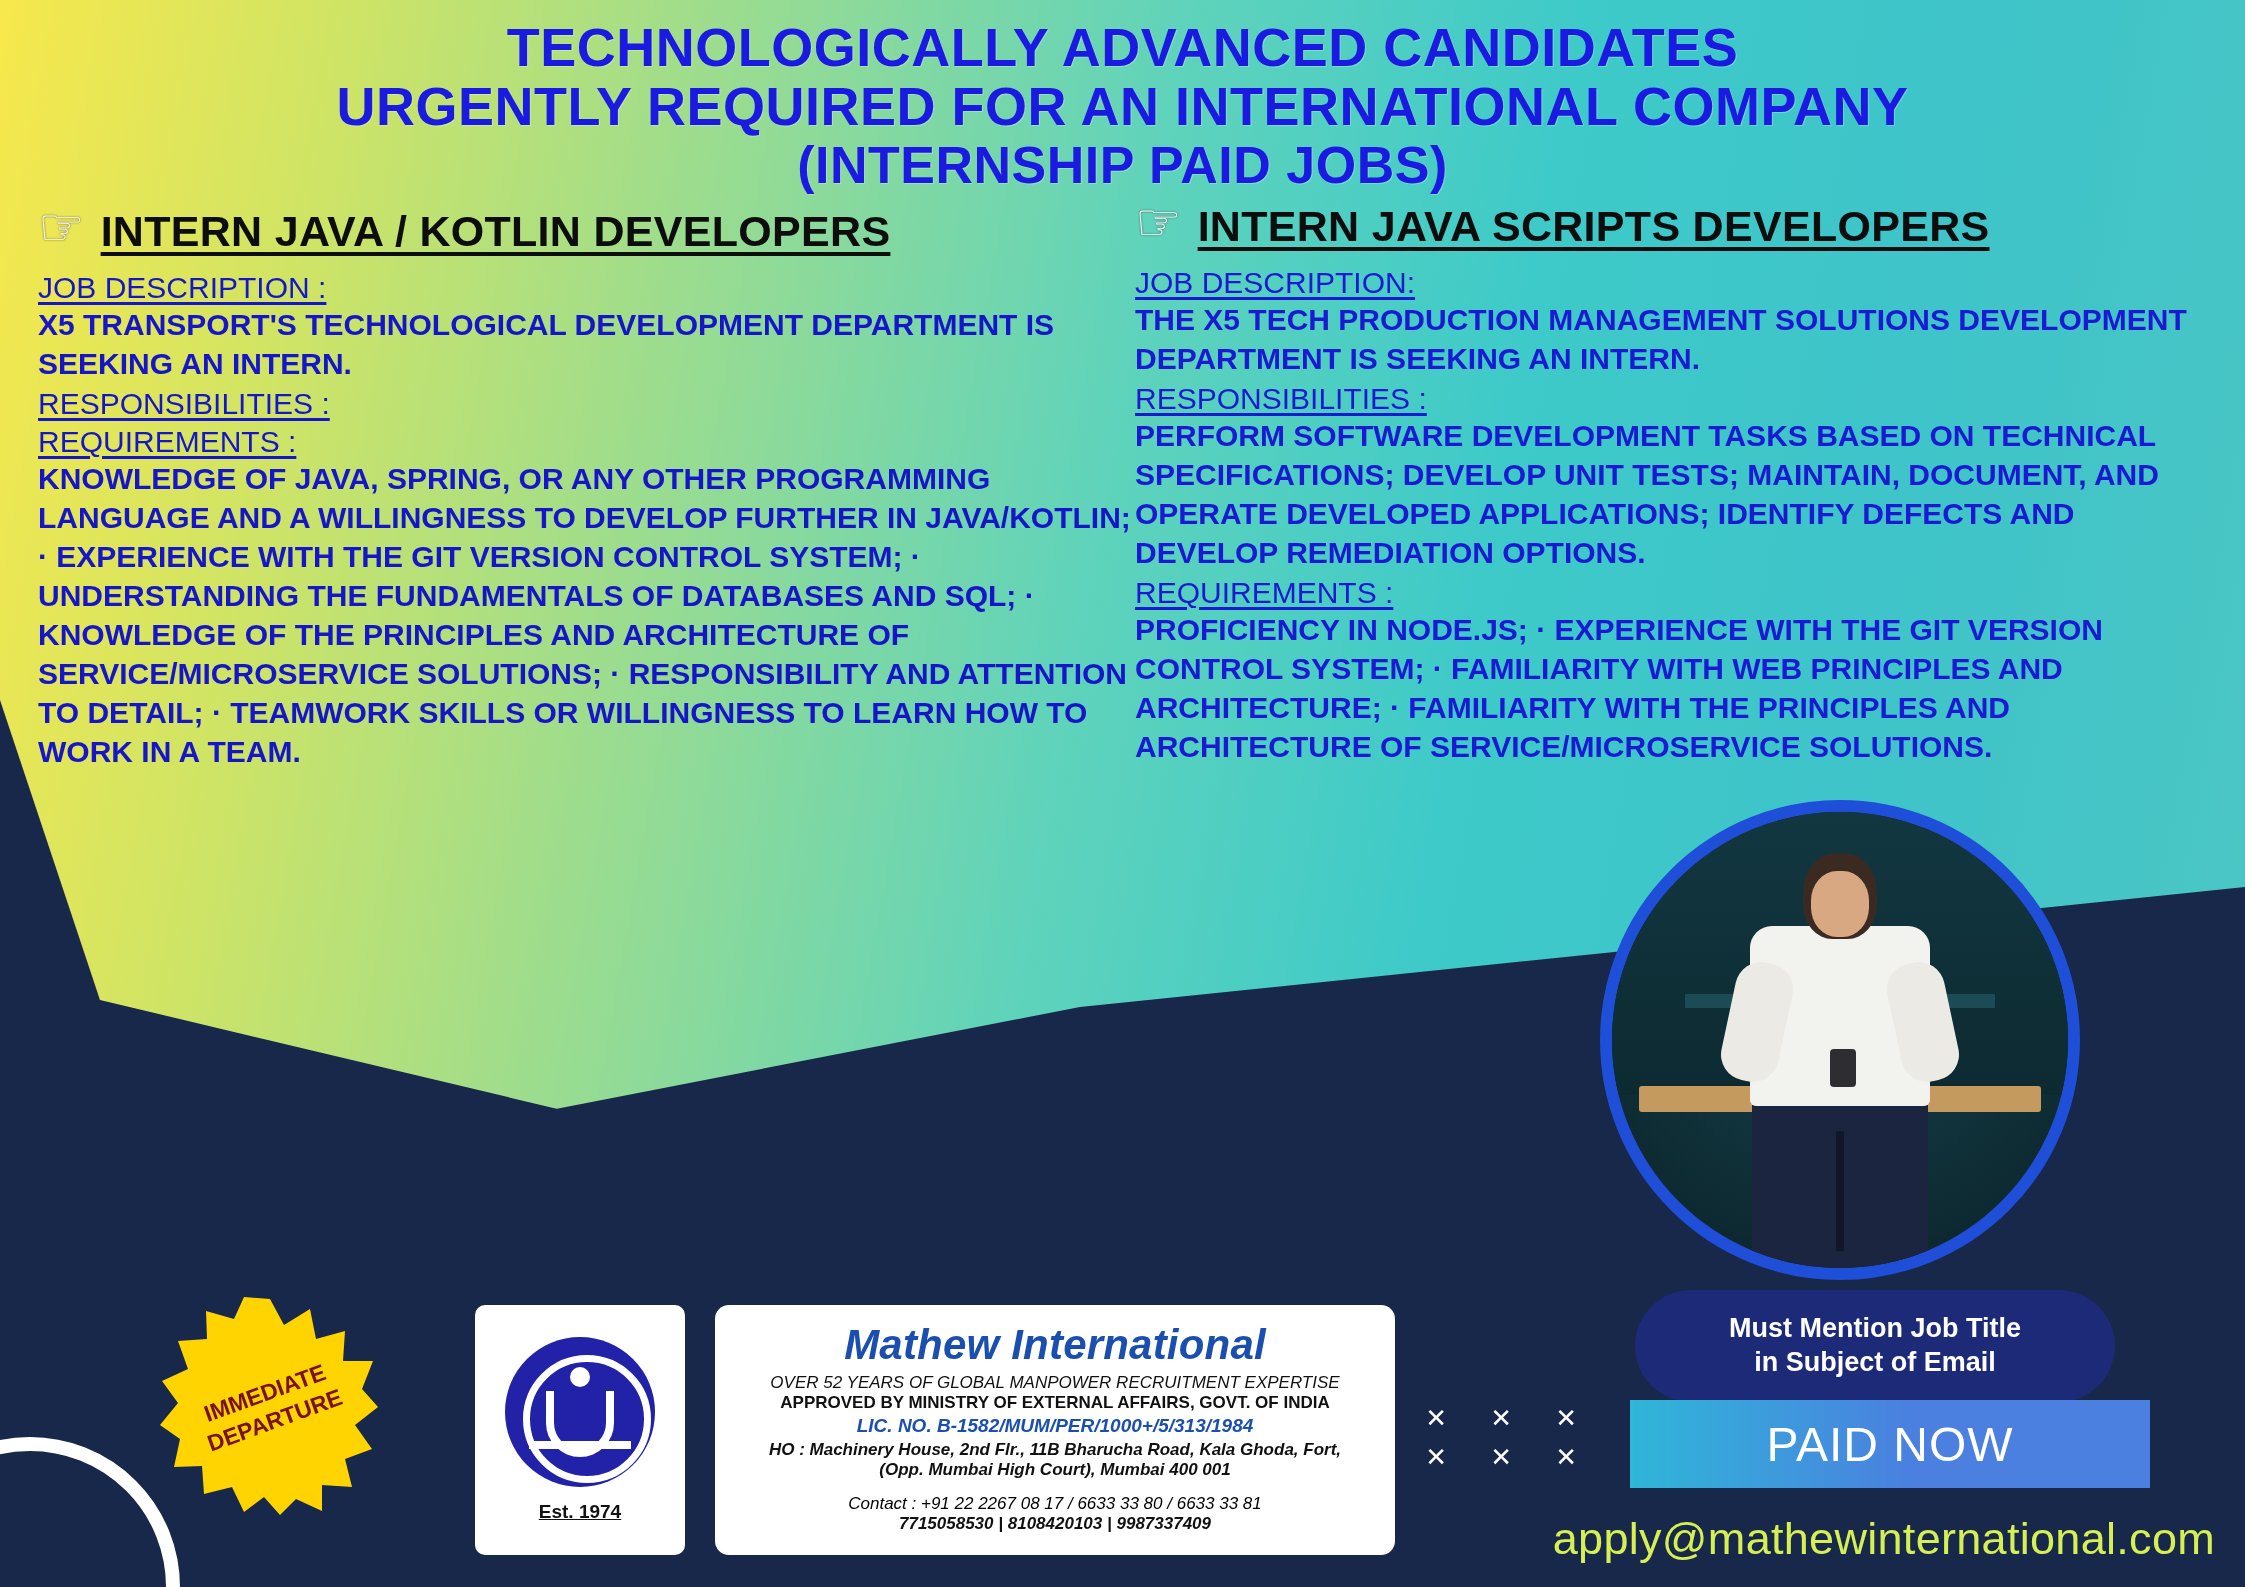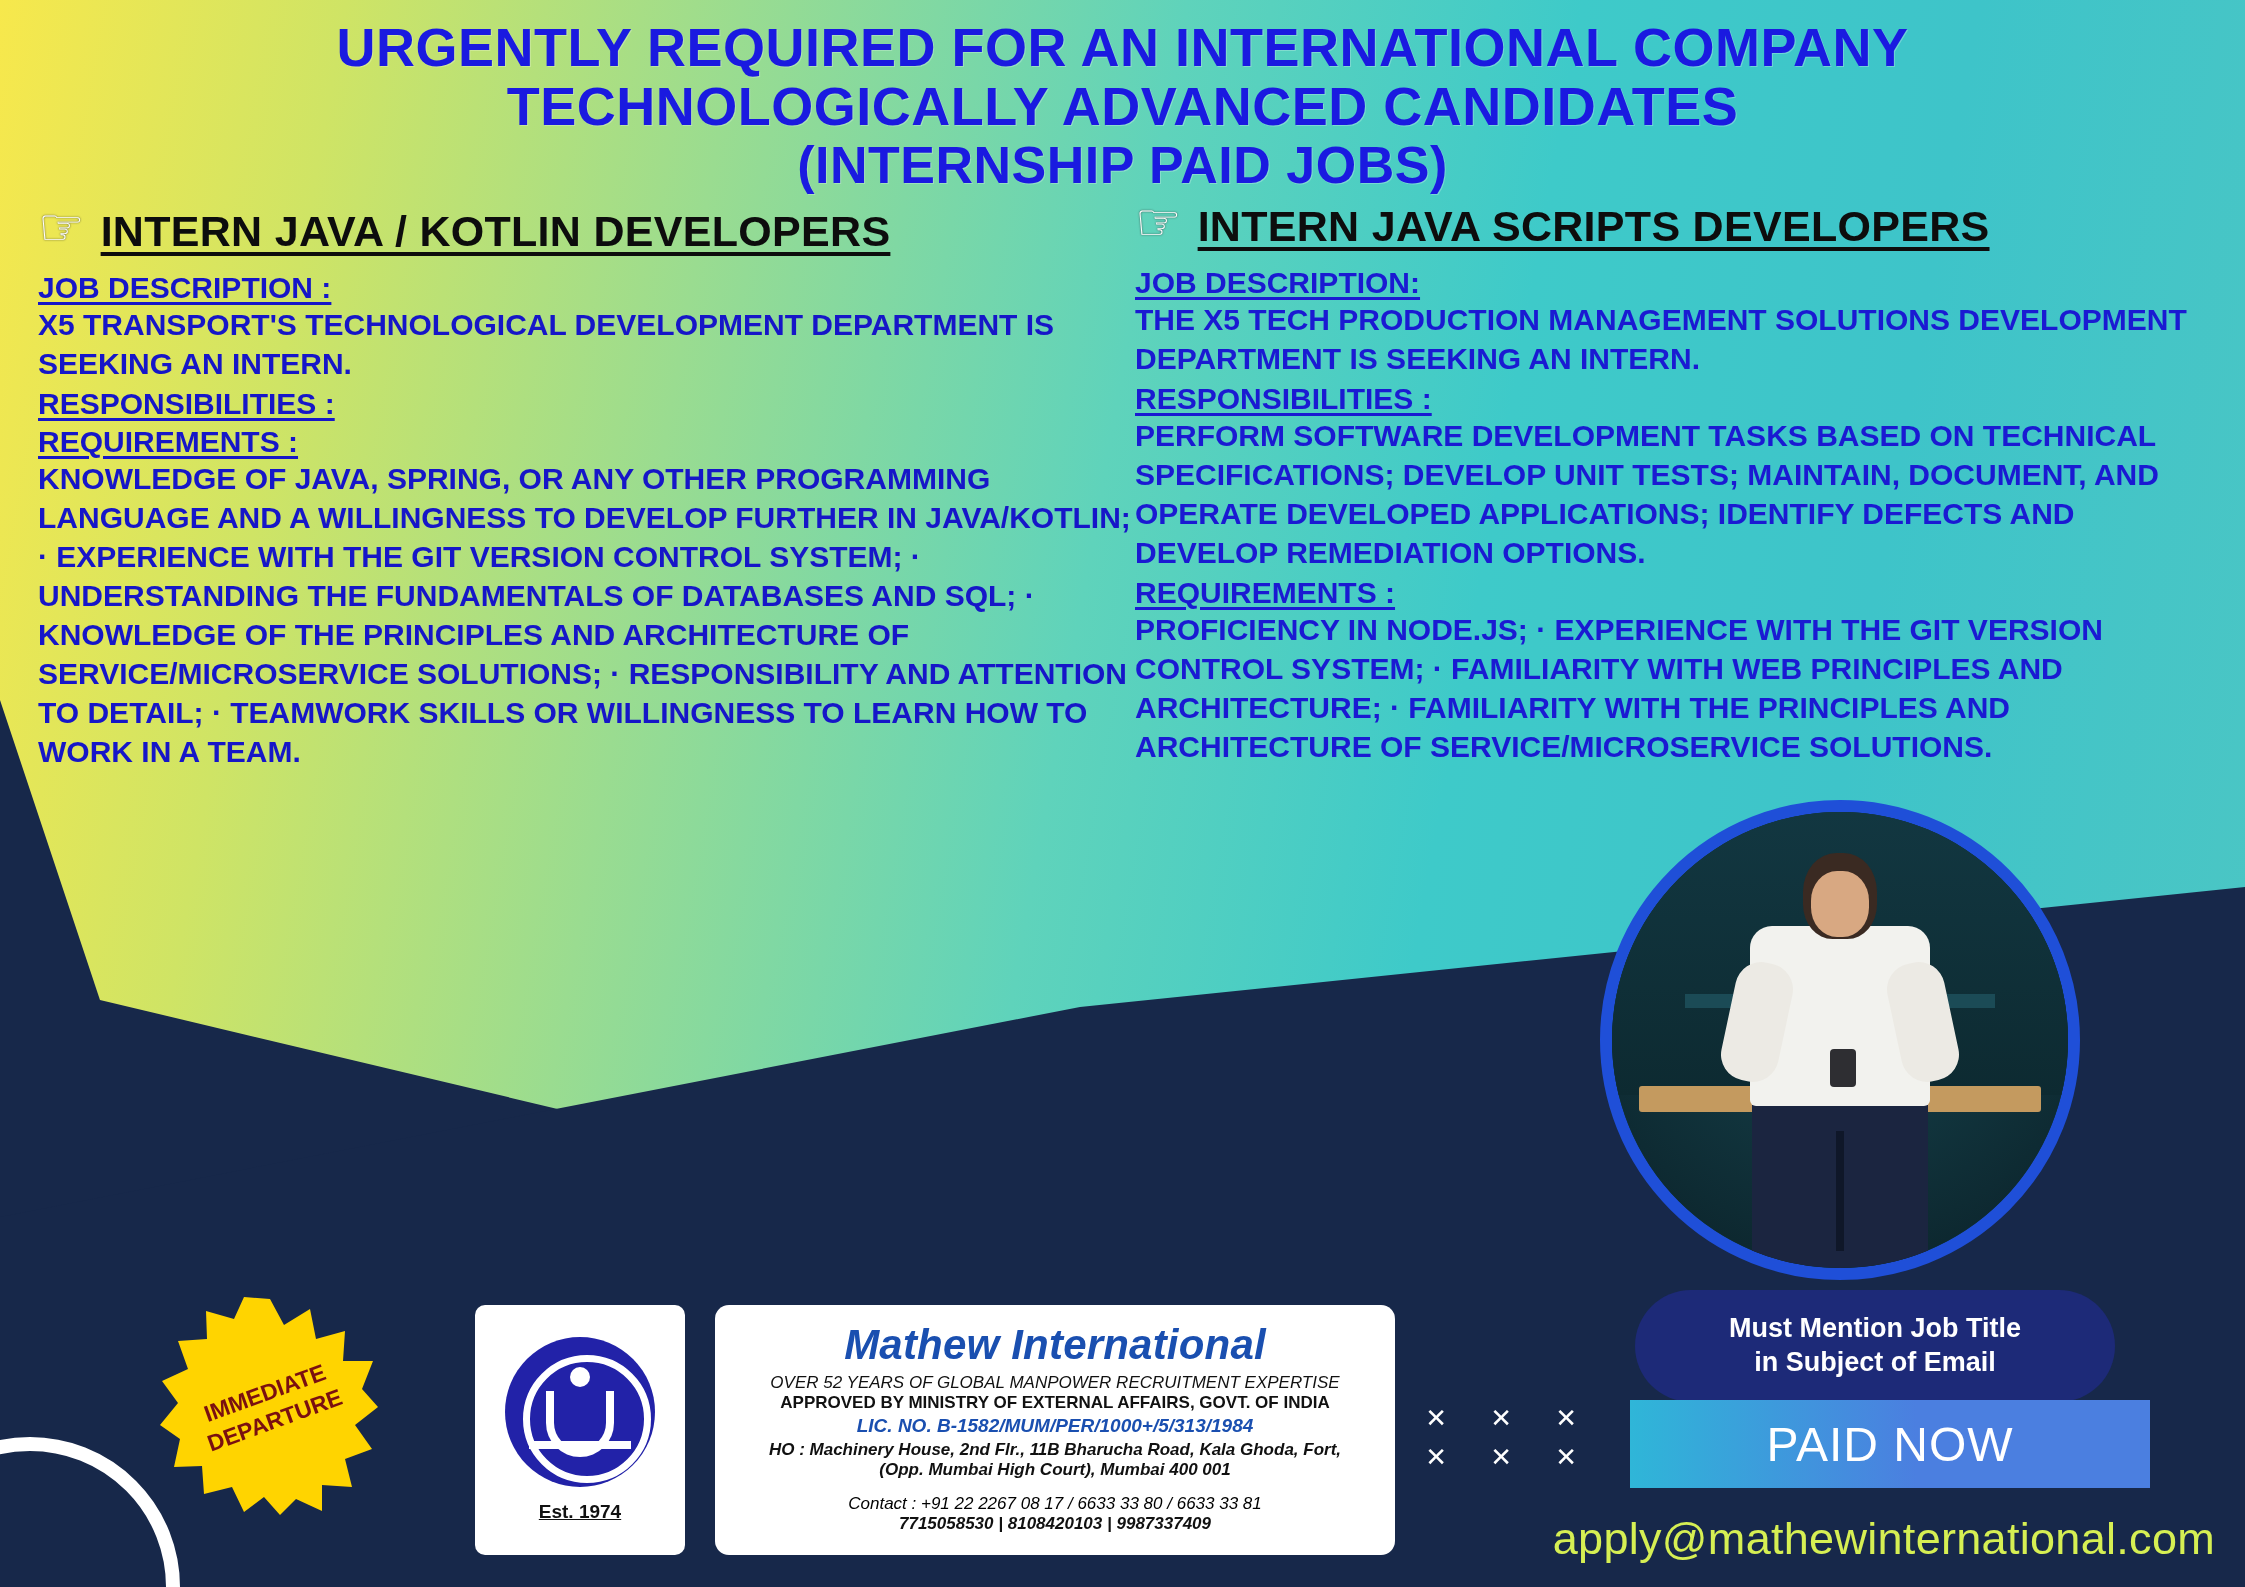--- a/index.html
+++ b/index.html
@@ -86,21 +86,21 @@
   .col-title {
     font-size: 43px;
     font-weight: bold;
     color: #0d0d0d;
     text-decoration: underline;
     text-underline-offset: 6px;
     letter-spacing: 0.3px;
   }
   .sec-head {
     font-size: 30px;
-    font-weight: bold;
+    font-weight: normal;
     color: #1616c8;
     text-decoration: underline;
     text-underline-offset: 4px;
     margin-top: 4px;
   }
   .sec-body {
     font-size: 30px;
     font-weight: bold;
     color: #1616c8;
     line-height: 1.30;
@@ -308,22 +308,22 @@
   <svg class="arcs" viewBox="0 0 340 320">
     <g fill="none" stroke="#ffffff" stroke-width="9">
       <path d="M60 10 Q150 60 60 110"></path>
       <path d="M60 70 Q150 120 60 170"></path>
       <path d="M60 130 Q150 180 60 230"></path>
       <path d="M60 190 Q150 240 60 290"></path>
     </g>
   </svg>
 
   <div class="header">
+    <div class="line">TECHNOLOGICALLY ADVANCED CANDIDATES</div>
     <div class="line">URGENTLY REQUIRED FOR AN INTERNATIONAL COMPANY</div>
-    <div class="line">TECHNOLOGICALLY ADVANCED CANDIDATES</div>
     <div class="line line3">(INTERNSHIP PAID JOBS)</div>
   </div>
 
   <div class="col col-left">
     <div class="col-title-row">
       <span class="hand-icon">☞</span>
       <span class="col-title">INTERN JAVA / KOTLIN DEVELOPERS</span>
     </div>
     <div class="sec-head">JOB DESCRIPTION :</div>
     <div class="sec-body">X5 TRANSPORT'S TECHNOLOGICAL DEVELOPMENT DEPARTMENT IS SEEKING AN INTERN.</div>

